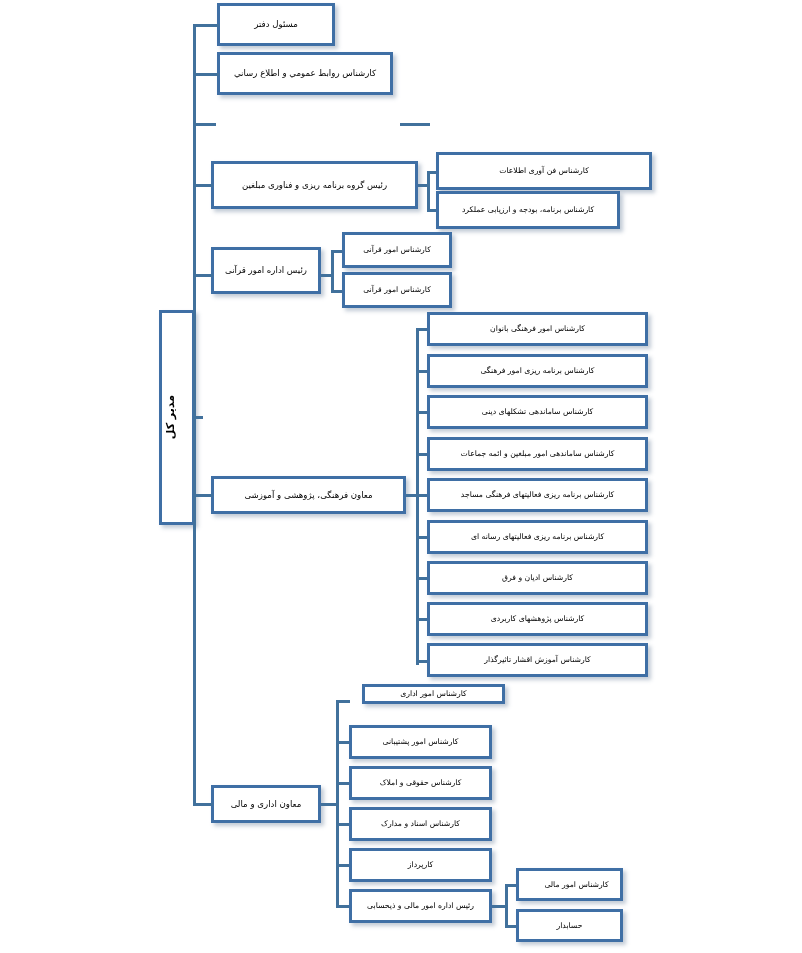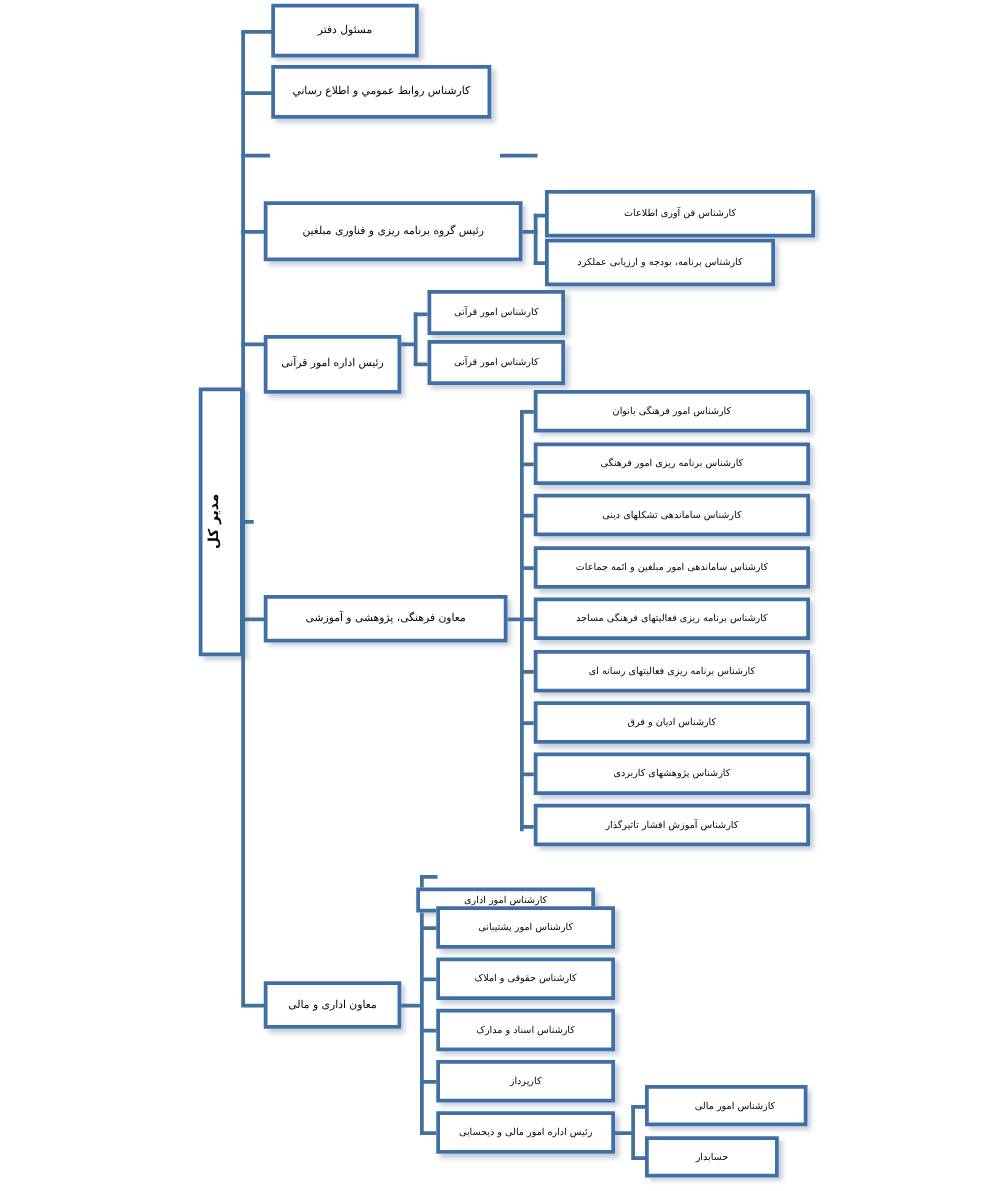--- a/index.html
+++ b/index.html
@@ -68,21 +68,21 @@
   </div>
   <div class="ln h" style="left:193px;top:73px;width:26px;"></div>
 
   <div class="ln h" style="left:193px;top:123px;width:23px;"></div>
 
   <div class="node lvl2" style="left:211px;top:161px;width:207px;height:48px;">
     <span>رئیس گروه برنامه ریزی و فناوری مبلغین</span>
   </div>
   <div class="ln h" style="left:193px;top:184px;width:20px;"></div>
 
-  <div class="node lvl2" style="left:211px;top:268px;width:110px;height:47px;">
+  <div class="node lvl2" style="left:211px;top:247px;width:110px;height:47px;">
     <span>رئیس اداره امور قرآنی</span>
   </div>
   <div class="ln h" style="left:193px;top:274px;width:20px;"></div>
 
   <div class="node lvl2" style="left:211px;top:476px;width:195px;height:38px;">
     <span>معاون فرهنگی، پژوهشی و آموزشی</span>
   </div>
   <div class="ln h" style="left:193px;top:494px;width:20px;"></div>
 
   <div class="node lvl2" style="left:211px;top:785px;width:110px;height:38px;">
@@ -160,21 +160,21 @@
   <div class="ln h" style="left:321px;top:803px;width:16px;"></div>
   <div class="ln v" style="left:336px;top:700px;height:206px;"></div>
 
   <div class="ln h" style="left:336px;top:700px;width:14px;"></div>
   <div class="ln h" style="left:336px;top:741px;width:14px;"></div>
   <div class="ln h" style="left:336px;top:782px;width:14px;"></div>
   <div class="ln h" style="left:336px;top:823px;width:14px;"></div>
   <div class="ln h" style="left:336px;top:864px;width:14px;"></div>
   <div class="ln h" style="left:336px;top:905px;width:14px;"></div>
 
-  <div class="node lvl3" style="left:333px;top:684px;width:143px;height:20px;margin-top:26px;">
+  <div class="node lvl3" style="left:362px;top:684px;width:143px;height:20px;">
     <span>کارشناس  امور اداری</span>
   </div>
   <div class="node lvl3" style="left:349px;top:725px;width:143px;height:34px;">
     <span>کارشناس  امور پشتیبانی</span>
   </div>
   <div class="node lvl3" style="left:349px;top:766px;width:143px;height:34px;">
     <span>کارشناس حقوقی و املاک</span>
   </div>
   <div class="node lvl3" style="left:349px;top:807px;width:143px;height:34px;">
     <span>کارشناس اسناد و مدارک</span>
@@ -184,20 +184,20 @@
   </div>
   <div class="node lvl3" style="left:349px;top:889px;width:143px;height:34px;">
     <span>رئیس اداره امور مالی و ذیحسابی</span>
   </div>
 
   <div class="ln h" style="left:492px;top:905px;width:14px;"></div>
   <div class="ln v" style="left:505px;top:884px;height:42px;"></div>
   <div class="ln h" style="left:505px;top:884px;width:13px;"></div>
   <div class="ln h" style="left:505px;top:925px;width:13px;"></div>
 
-  <div class="node lvl3" style="left:516px;top:868px;width:130px;height:33px;padding-left:18px;">
+  <div class="node lvl3" style="left:516px;top:868px;width:107px;height:33px;padding-left:18px;">
     <span>کارشناس  امور مالی</span>
   </div>
   <div class="node lvl3" style="left:516px;top:909px;width:107px;height:33px;">
     <span>حسابدار</span>
   </div>
 
 </div>
 
 </body></html>

